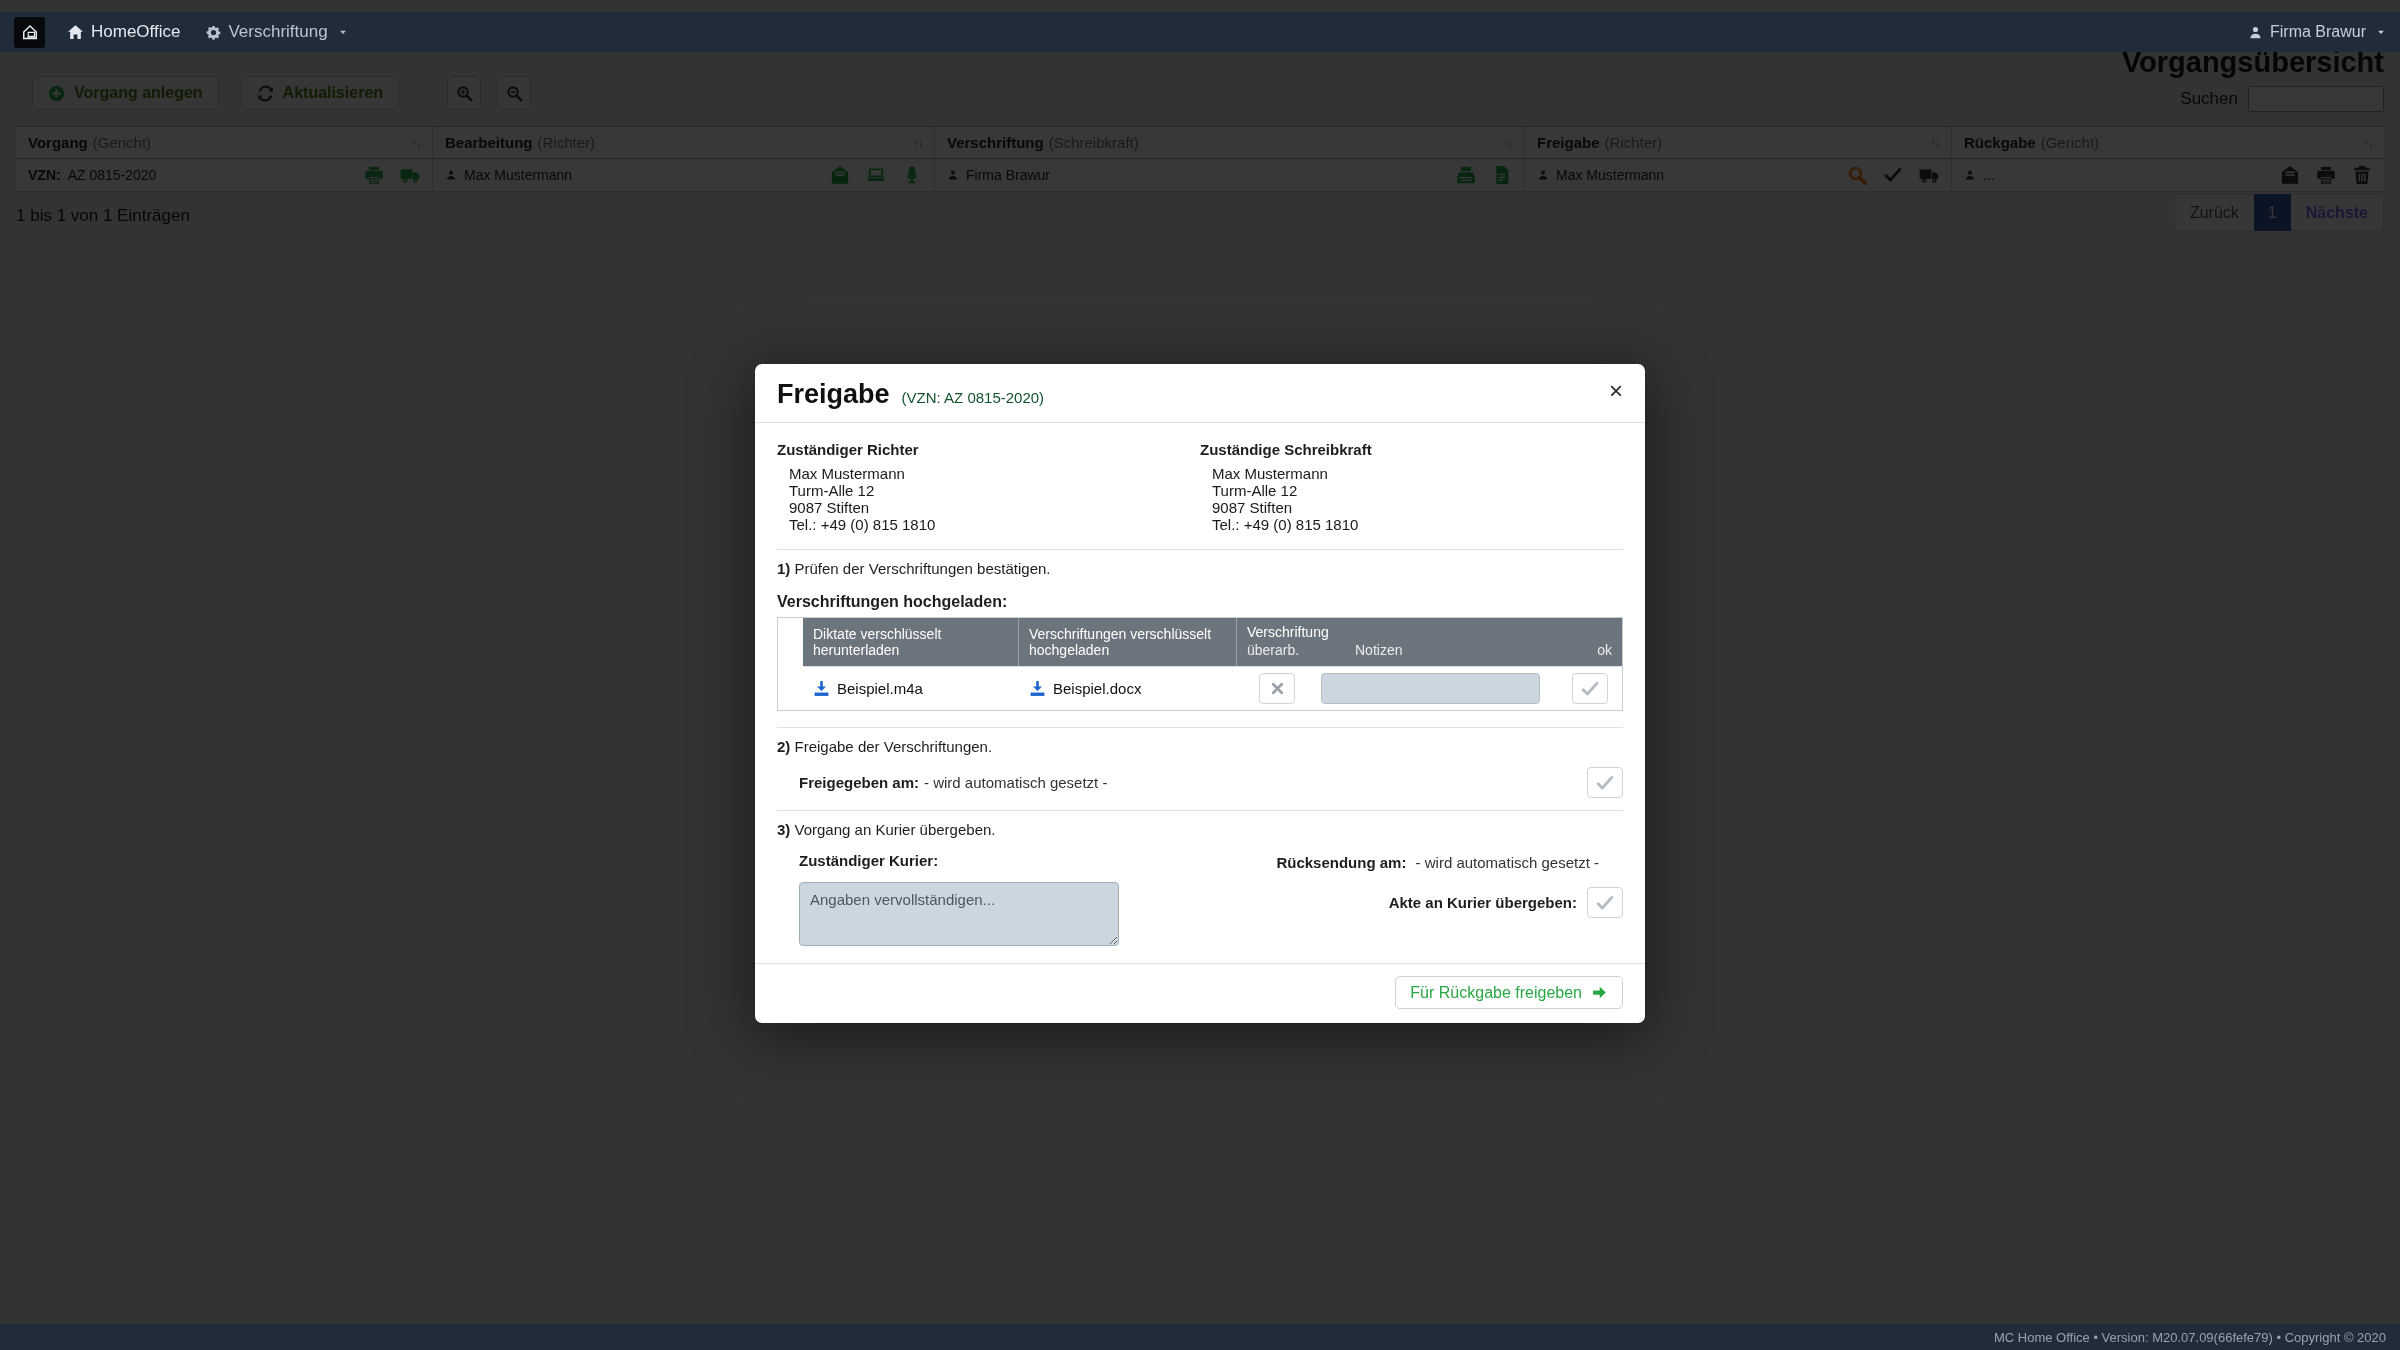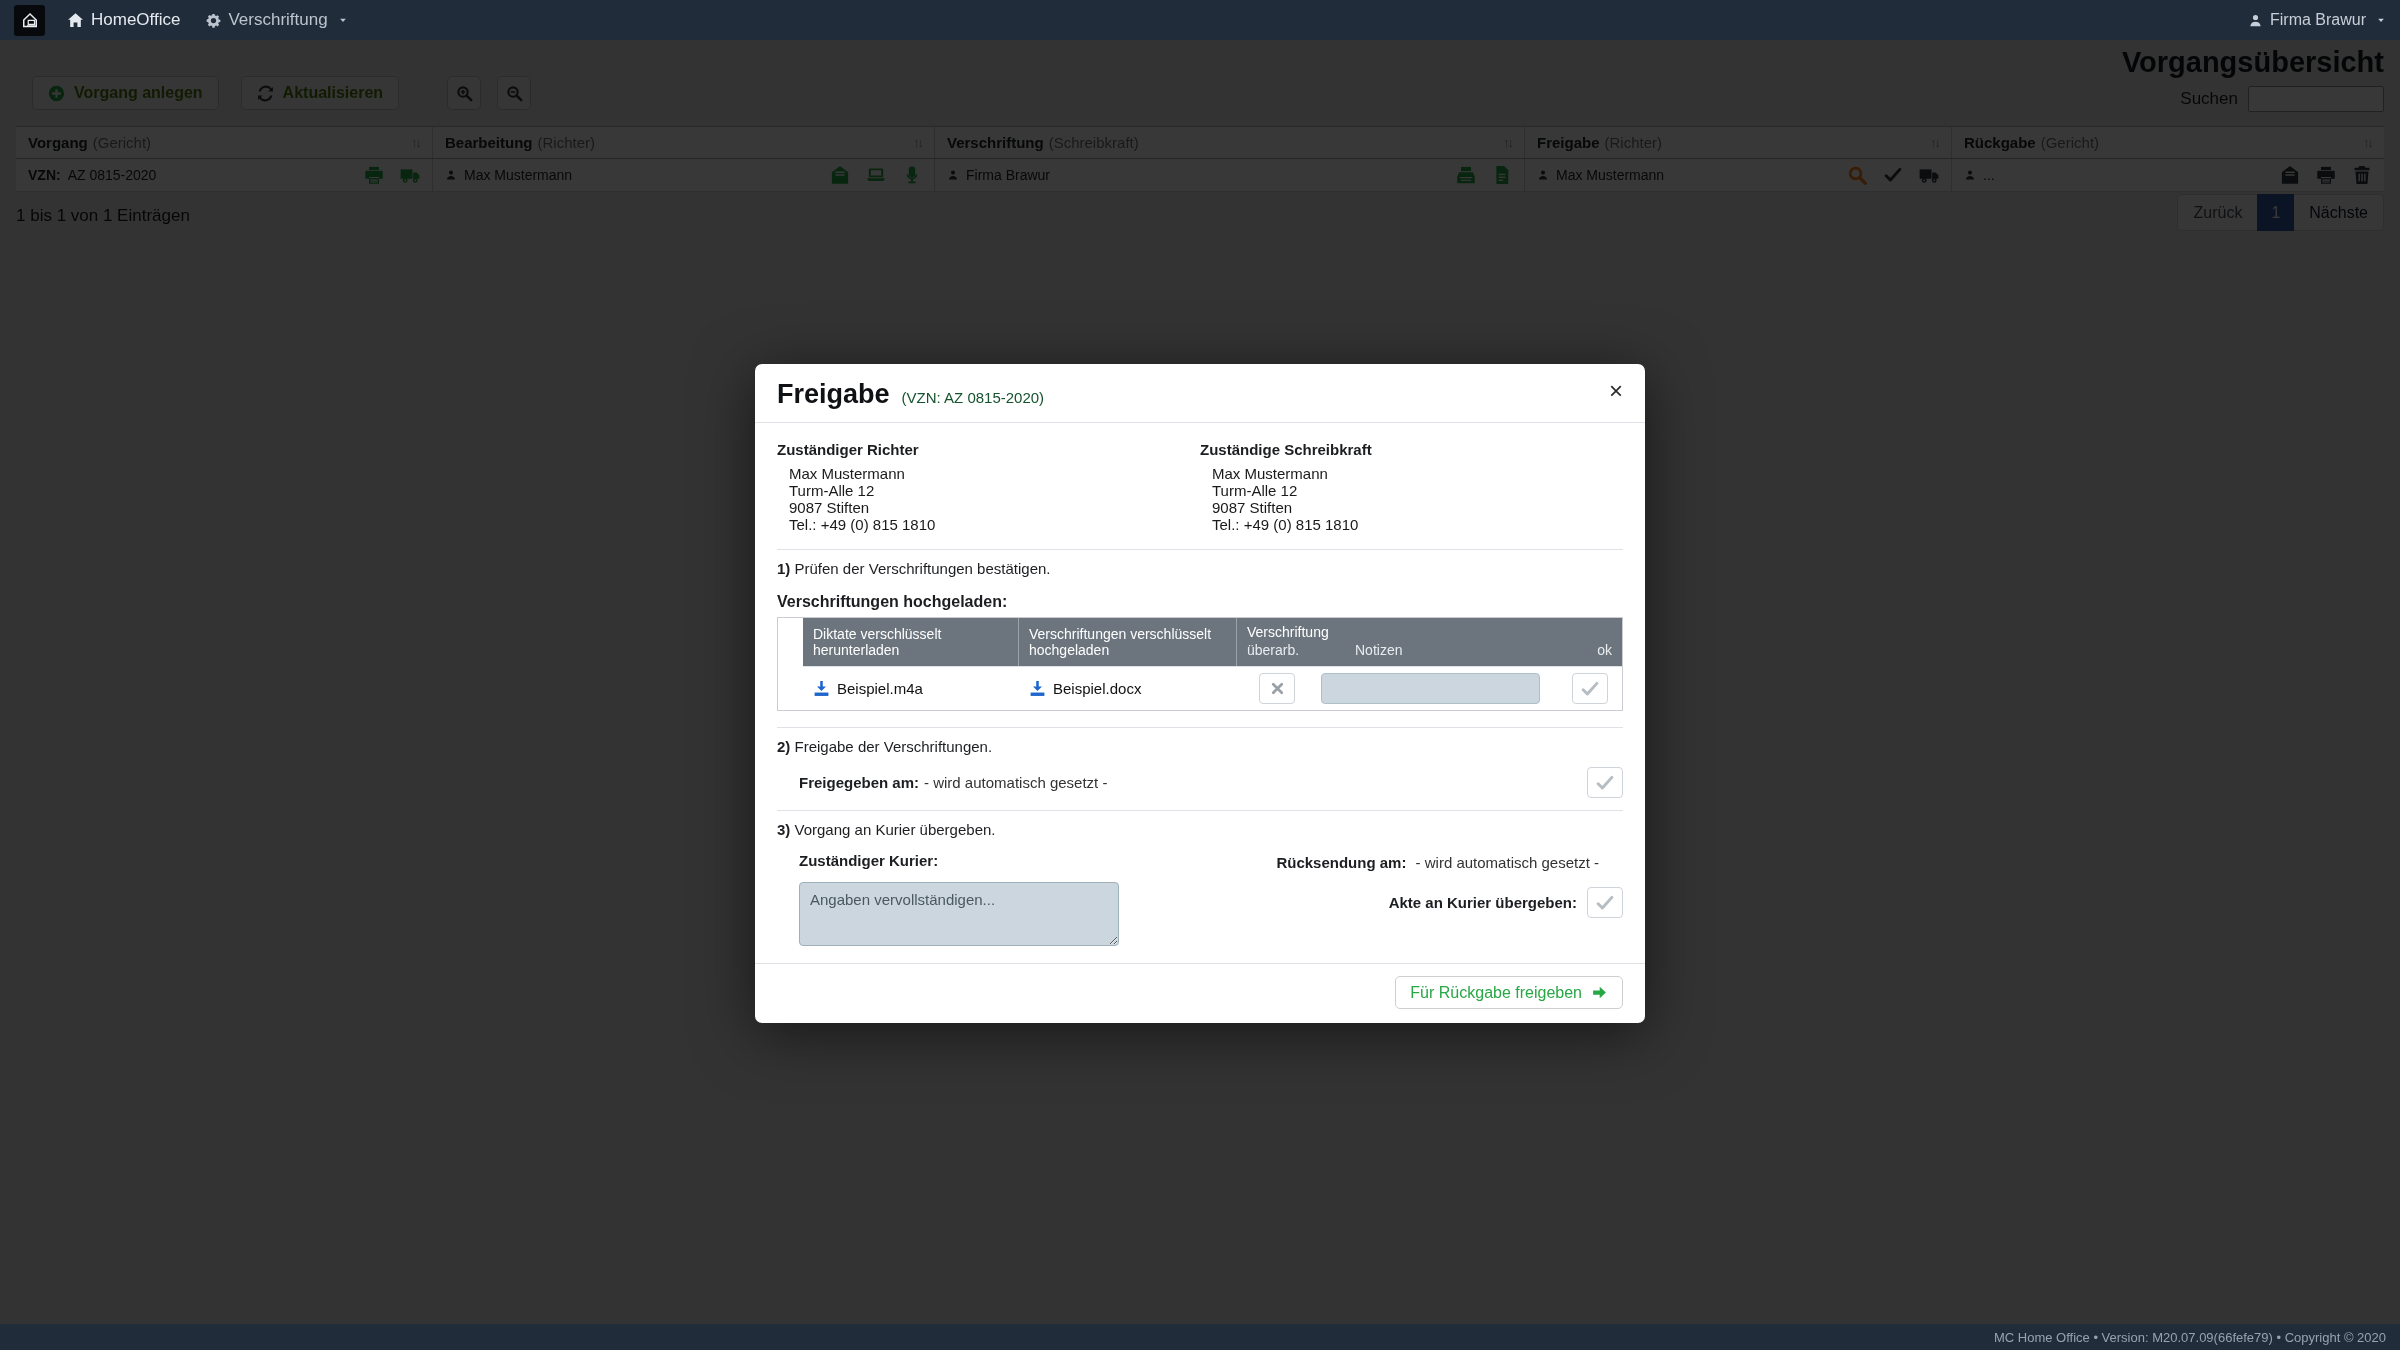--- a/index.html
+++ b/index.html
@@ -16,21 +16,21 @@
   .ic14 { width:15px; height:15px; }
   .ic12 { width:12px; height:12px; }
   .ic10 { width:10px; height:10px; }
   .g  { color:#28a745; }
   .dk { color:#343a40; }
   .or { color:#fd7e14; }
   .bl { color:#1e66cc; }
 
   
   .navbar {
-    position:absolute; top:0; left:0; right:0; height:40px;
+    position:absolute; top:12px; left:0; right:0; height:40px;
     background:#212c3a; z-index:50;
     display:flex; align-items:center; padding:0 14px;
   }
   .logo {
     width:31px; height:31px; background:#07090d; border-radius:3px;
     display:flex; align-items:center; justify-content:center; margin-right:22px;
     flex:none;
   }
   .nav-item { display:flex; align-items:center; gap:7px; font-size:17px; color:#e4e9ef; cursor:pointer; }
   .nav-item.adm { margin-left:26px; color:#bac3ce; }
@@ -67,21 +67,21 @@
   .sort { margin-left:auto; color:#8b9197; font-size:13px; letter-spacing:-2px; }
   .cell .lft { display:flex; align-items:center; gap:7px; }
   .cell .rgt { display:flex; align-items:center; gap:16px; margin-left:auto; }
   .vzn b { font-weight:700; }
 
   .info { position:absolute; top:166px; left:16px; font-size:17px; color:#1b1b1b; }
   .pager { position:absolute; top:154px; right:16px; display:flex; font-size:16px; }
   .pg { height:37px; display:flex; align-items:center; padding:0 15px; background:#fbfbfb; border:1px solid #d2d2d2; color:#2c3e50; cursor:pointer; text-decoration:none; }
   .pg.prev { border-radius:5px 0 0 5px; color:#4a4f54; border-right:none; }
   .pg.active { background:#2e5aa8; border-color:#2e5aa8; color:#fff; padding:0 13px; }
-  .pg.next { border-radius:0 5px 5px 0; color:#0f172a; border-left:none; }
+  .pg.next { border-radius:0 5px 5px 0; color:#8b5cf6; border-left:none;font-weight:bold; }
 
   
   .backdrop { position:absolute; inset:0; background:rgba(0,0,0,.78); z-index:40; }
 
   
   .modal {
     position:absolute; left:755px; top:364px; width:890px; z-index:60;
     background:#fff; border-radius:7px; box-shadow:0 10px 60px rgba(0,0,0,.55);
     font-size:15px; color:#1c1e21;
   }

